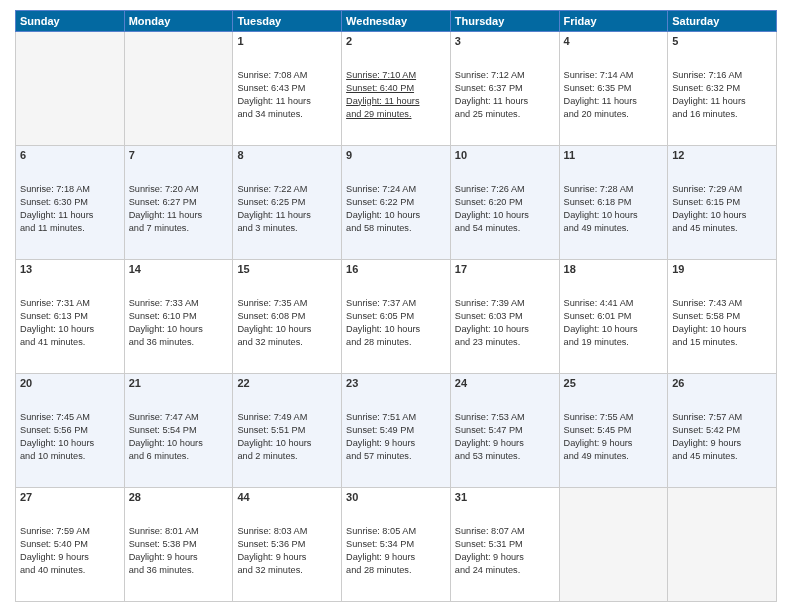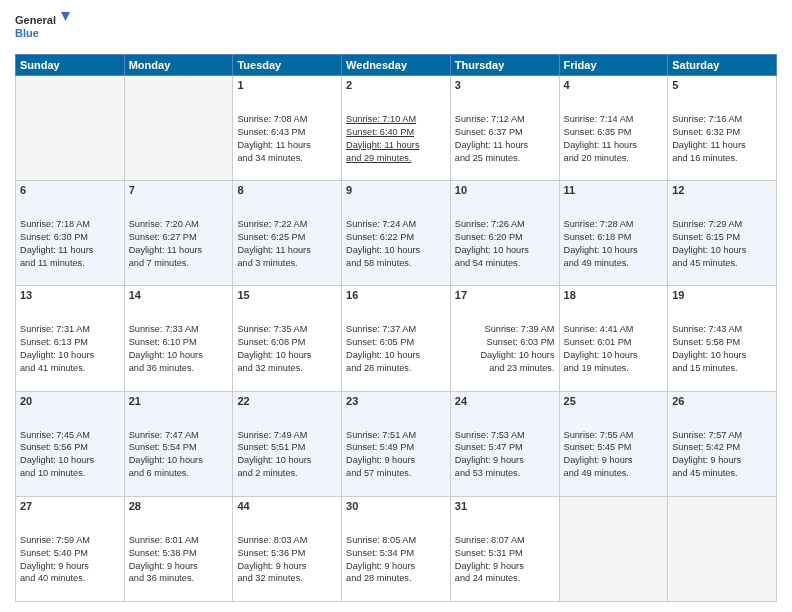--- a/index.html
+++ b/index.html
@@ -79,33 +79,20 @@
       margin-top: 22px;
     }
     .row-shaded td {
       background: #f0f4fb;
     }
   </style>
 </head>
 <body>
 
 <div class="page">
-  <div class="header">
-    <div class="logo">
-  <svg width="55" height="36" viewBox="0 0 55 36">
-    <text x="0" y="14" font-size="11" fill="#333" font-family="Arial" font-weight="bold">General</text>
-    <text x="0" y="27" font-size="11" fill="#3a6bc4" font-family="Arial" font-weight="bold">Blue</text>
-    <polygon points="46,2 55,2 50.5,11" fill="#3a6bc4"></polygon>
-  </svg>
-</div>
-    <div class="title-block">
-      <div class="month-title"></div>
-      <div class="subtitle"></div>
-    </div>
-  </div>
 
   <table class="calendar">
     <thead>
       <tr>
       <th>Sunday</th>
           <th>Monday</th>
           <th>Tuesday</th>
           <th>Wednesday</th>
           <th>Thursday</th>
           <th>Friday</th>
@@ -227,21 +214,21 @@
           </td>
           <td>
             <span class="day-num">16</span>
             <div class="cell-text" style="white-space: pre-line;">Sunrise: 7:37 AM
 Sunset: 6:05 PM
 Daylight: 10 hours
 and 28 minutes.</div>
           </td>
           <td>
             <span class="day-num">17</span>
-            <div class="cell-text" style="white-space: pre-line; text-align: right;">Sunrise: 7:39 AM
+            <div class="cell-text" style="white-space: pre-line;">Sunrise: 7:39 AM
 Sunset: 6:03 PM
 Daylight: 10 hours
 and 23 minutes.</div>
           </td>
           <td>
             <span class="day-num">18</span>
             <div class="cell-text" style="white-space: pre-line;">Sunrise: 4:41 AM
 Sunset: 6:01 PM
 Daylight: 10 hours
 and 19 minutes.</div>

